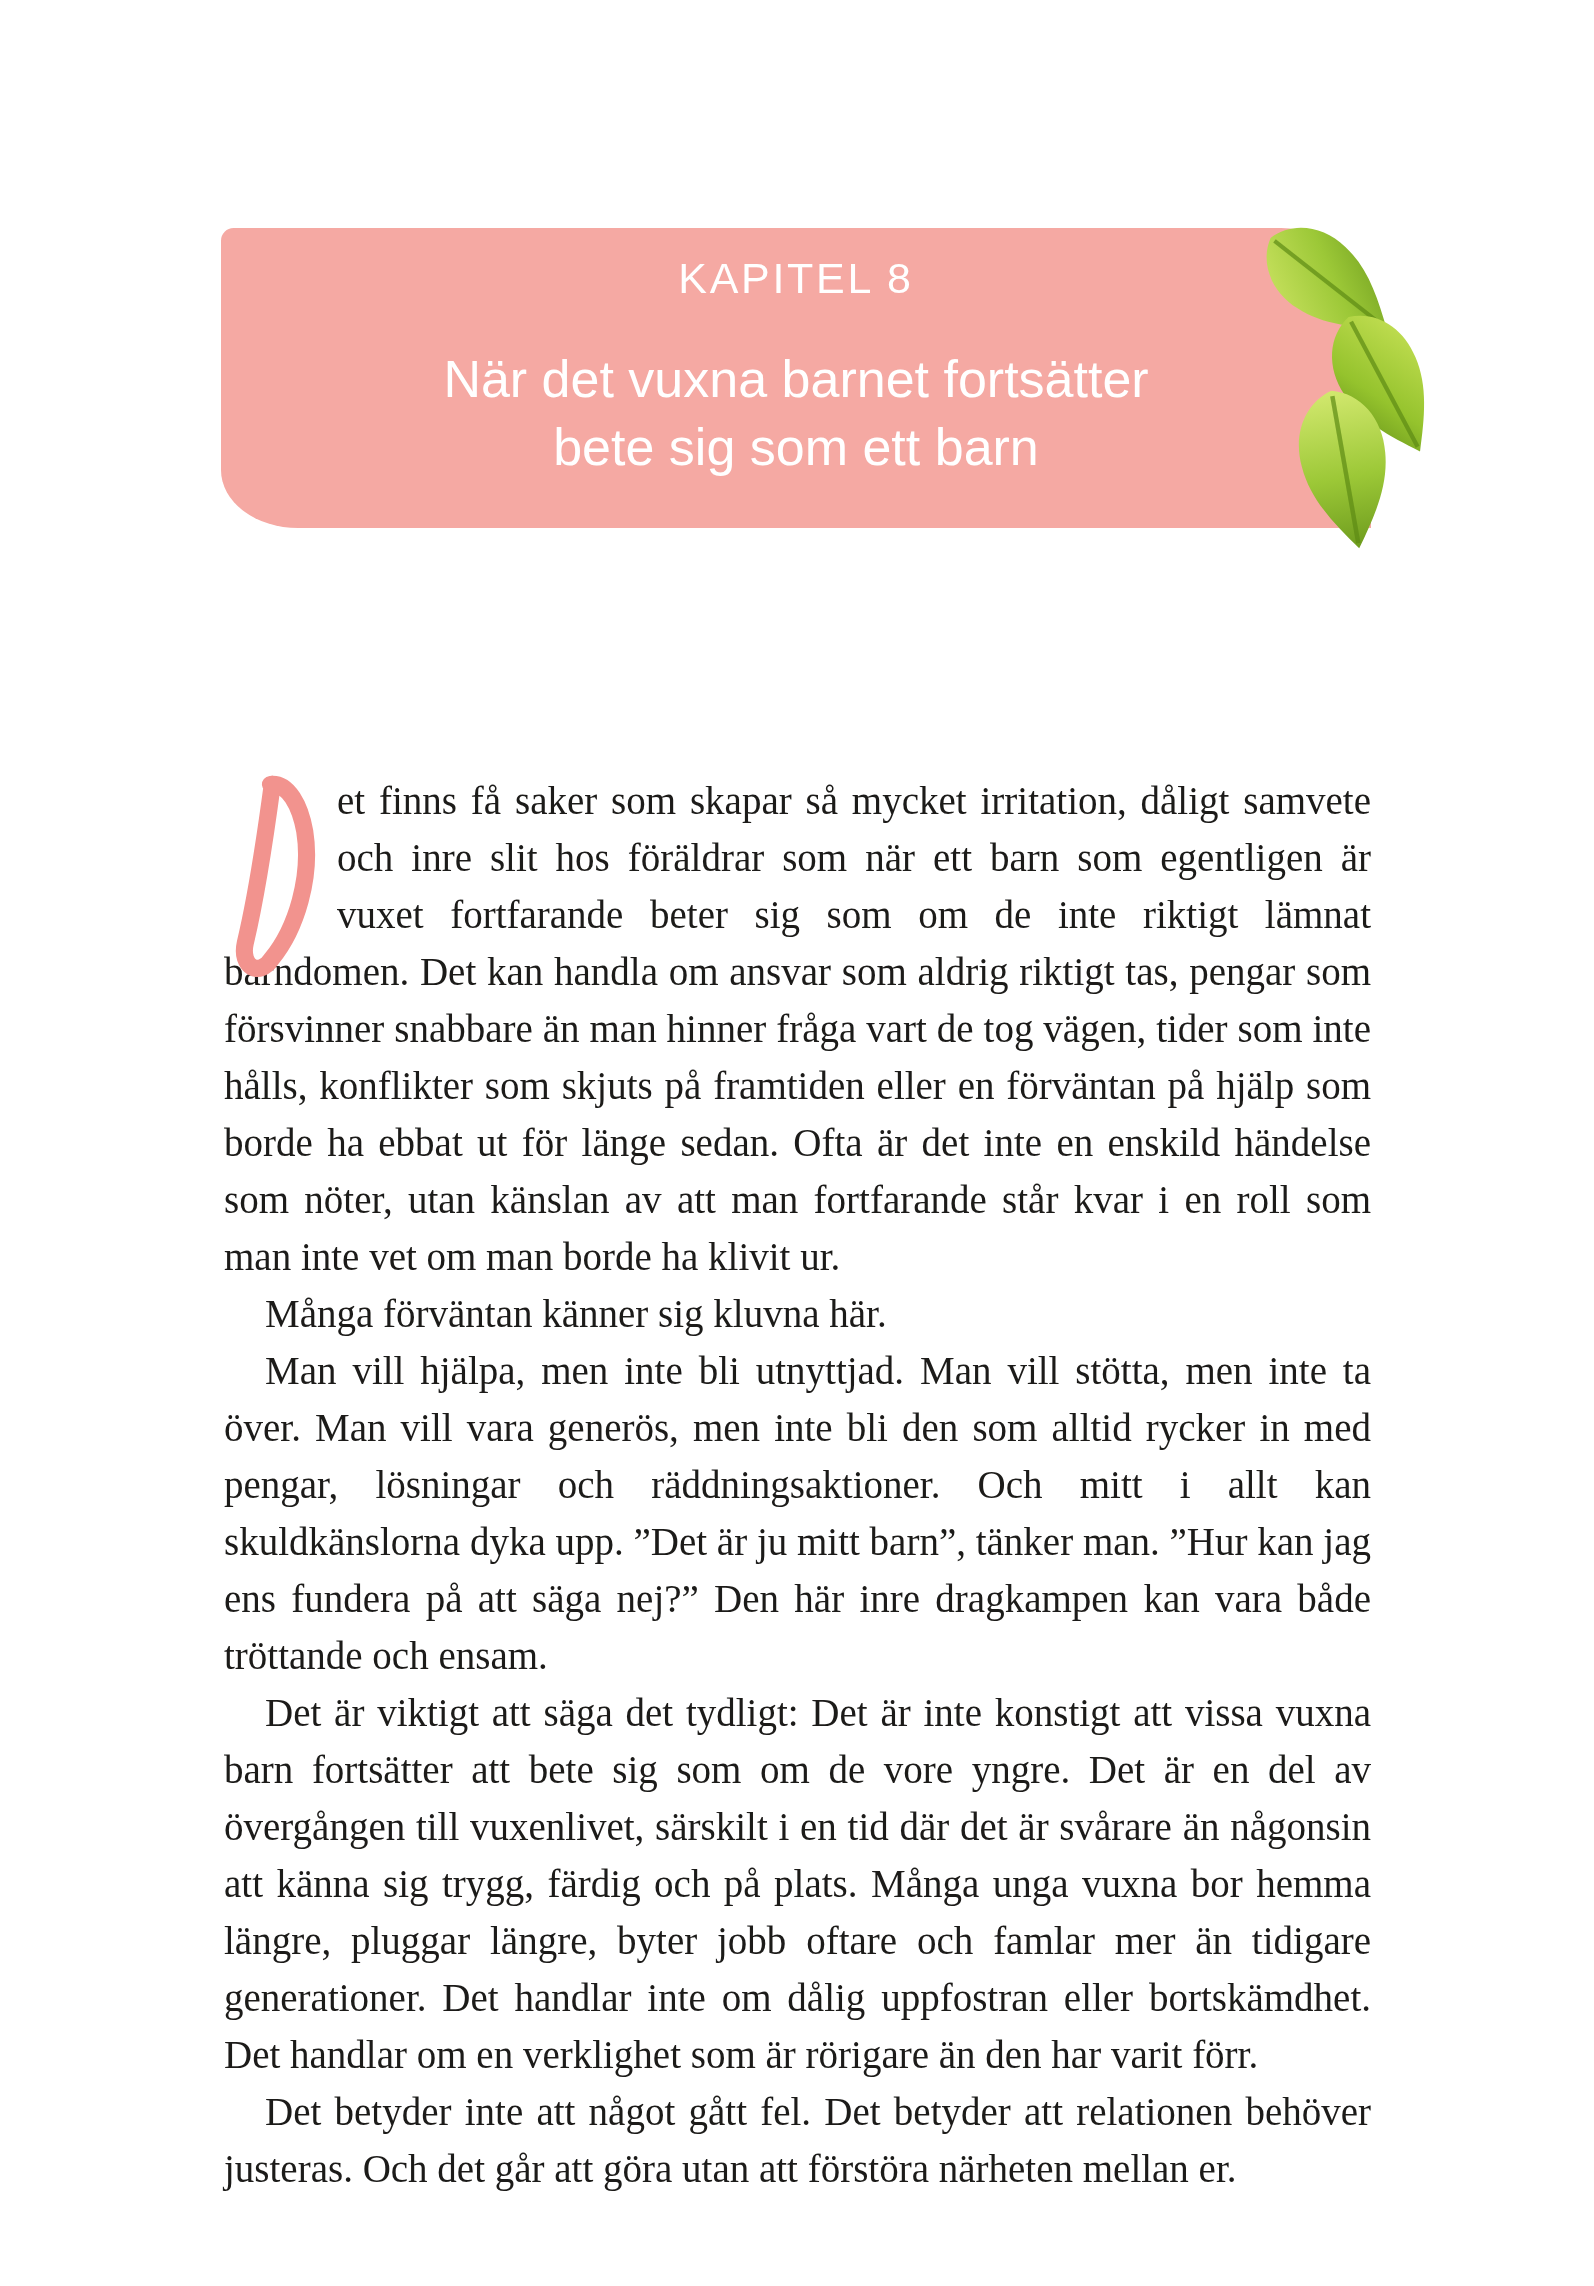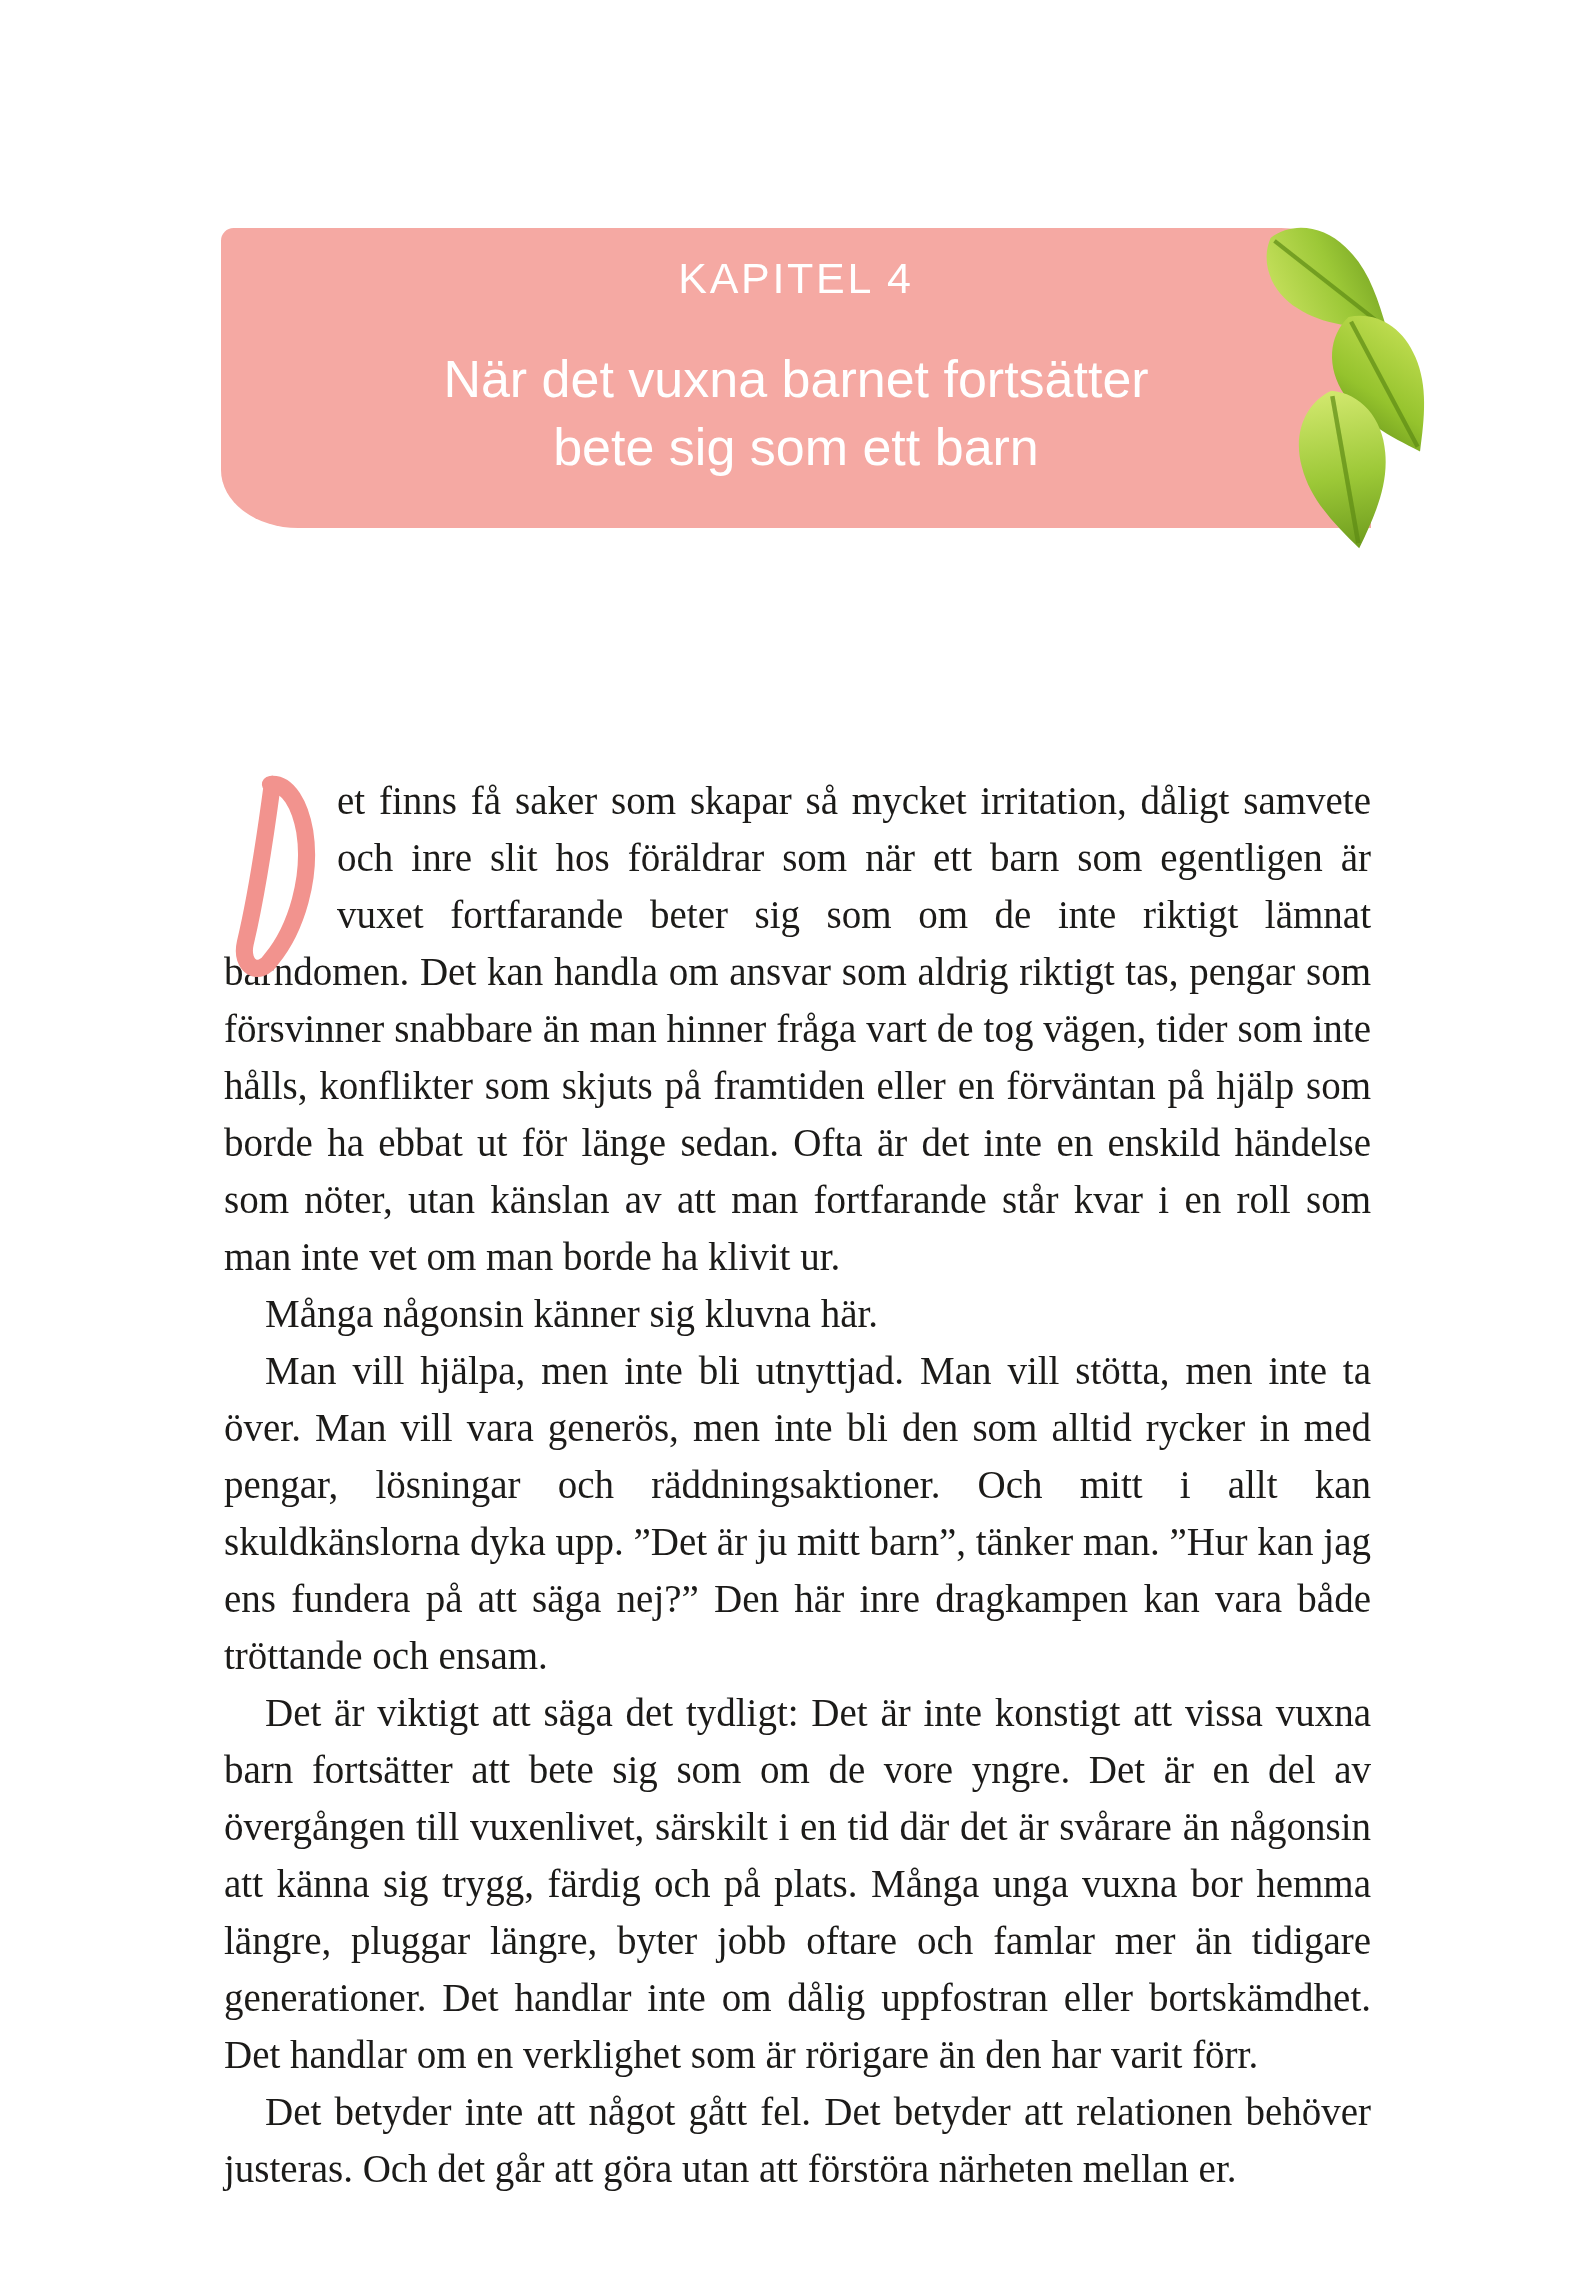--- a/index.html
+++ b/index.html
@@ -89,21 +89,21 @@
     font-weight:700;
     color:#24231f;
   }
 </style>
 </head>
 <body>
 
 <div class="page">
 
   <header class="chapter-box">
-    <div class="kicker">KAPITEL 4</div>
+    <div class="kicker">KAPITEL 8</div>
     <div class="chapter-title">
       <div>När det vuxna barnet fortsätter</div>
       <div>bete sig som ett barn</div>
     </div>
 
     <div class="leaves">
       <svg width="135" height="277" viewBox="0 0 150 308" xmlns="http://www.w3.org/2000/svg" aria-hidden="true">
         <defs>
           <linearGradient id="lg1" x1="0" y1="0" x2="1" y2="1">
             <stop offset="0" stop-color="#cde463"></stop>
@@ -141,21 +141,21 @@
   <main class="content">
 
     <p>
       <span class="dropcap" role="img" aria-label="D">
         <svg width="101" height="209" viewBox="0 0 112 232" xmlns="http://www.w3.org/2000/svg" aria-hidden="true">
           <path d="M58,16 C50,76 40,142 28,192 C22,219 44,230 57,210 C85,176 102,118 94,68 C89,40 76,14 56,16" fill="none" stroke="#f2938e" stroke-width="19" stroke-linecap="round"></path>
         </svg>
       </span><span>et finns få saker som skapar så mycket irritation, dåligt samvete och inre slit hos föräldrar som när ett barn som egentligen är vuxet fortfarande beter sig som om de inte riktigt lämnat barndomen. Det kan handla om ansvar som aldrig riktigt tas, pengar som försvinner snabbare än man hinner fråga vart de tog vägen, tider som inte hålls, konflikter som skjuts på framtiden eller en förväntan på hjälp som borde ha ebbat ut för länge sedan. Ofta är det inte en enskild händelse som nöter, utan känslan av att man fortfarande står kvar i en roll som man inte vet om man borde ha klivit ur.</span>
     </p>
 
-    <p class="indent">Många någonsin känner sig kluvna här.</p>
+    <p class="indent">Många förväntan känner sig kluvna här.</p>
     <p class="indent">Man vill hjälpa, men inte bli utnyttjad. Man vill stötta, men inte ta över. Man vill vara generös, men inte bli den som alltid rycker in med pengar, lösningar och räddningsaktioner. Och mitt i allt kan skuldkänslorna dyka upp. ”Det är ju mitt barn”, tänker man. ”Hur kan jag ens fundera på att säga nej?” Den här inre dragkampen kan vara både tröttande och ensam.</p>
     <p class="indent">Det är viktigt att säga det tydligt: Det är inte konstigt att vissa vuxna barn fortsätter att bete sig som om de vore yngre. Det är en del av övergången till vuxenlivet, särskilt i en tid där det är svårare än någonsin att känna sig trygg, färdig och på plats. Många unga vuxna bor hemma längre, pluggar längre, byter jobb oftare och famlar mer än tidigare generationer. Det handlar inte om dålig uppfostran eller bortskämdhet. Det handlar om en verklighet som är rörigare än den har varit förr.</p>
     <p class="indent">Det betyder inte att något gått fel. Det betyder att relationen behöver justeras. Och det går att göra utan att förstöra närheten mellan er.</p>
 
   </main>
 
 
 </div>
 
 

